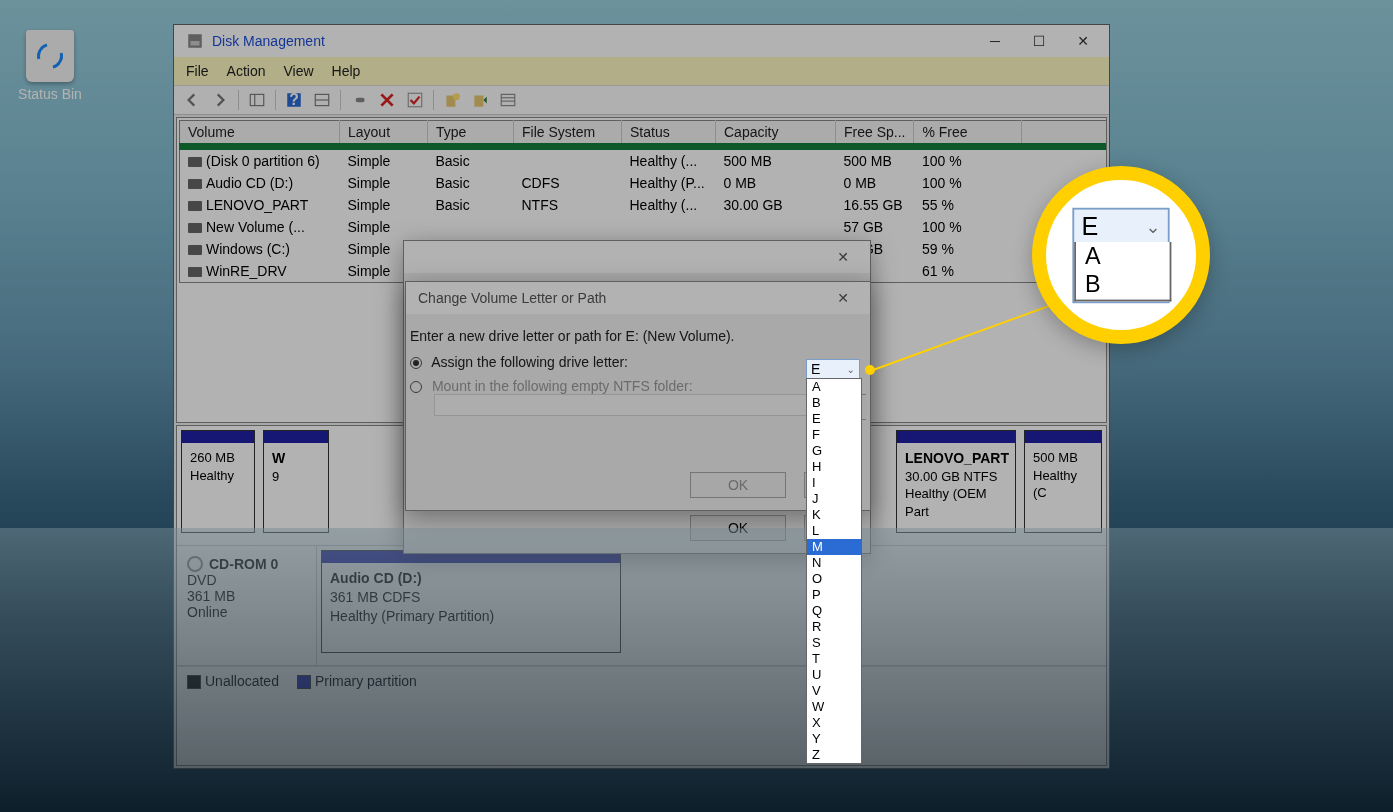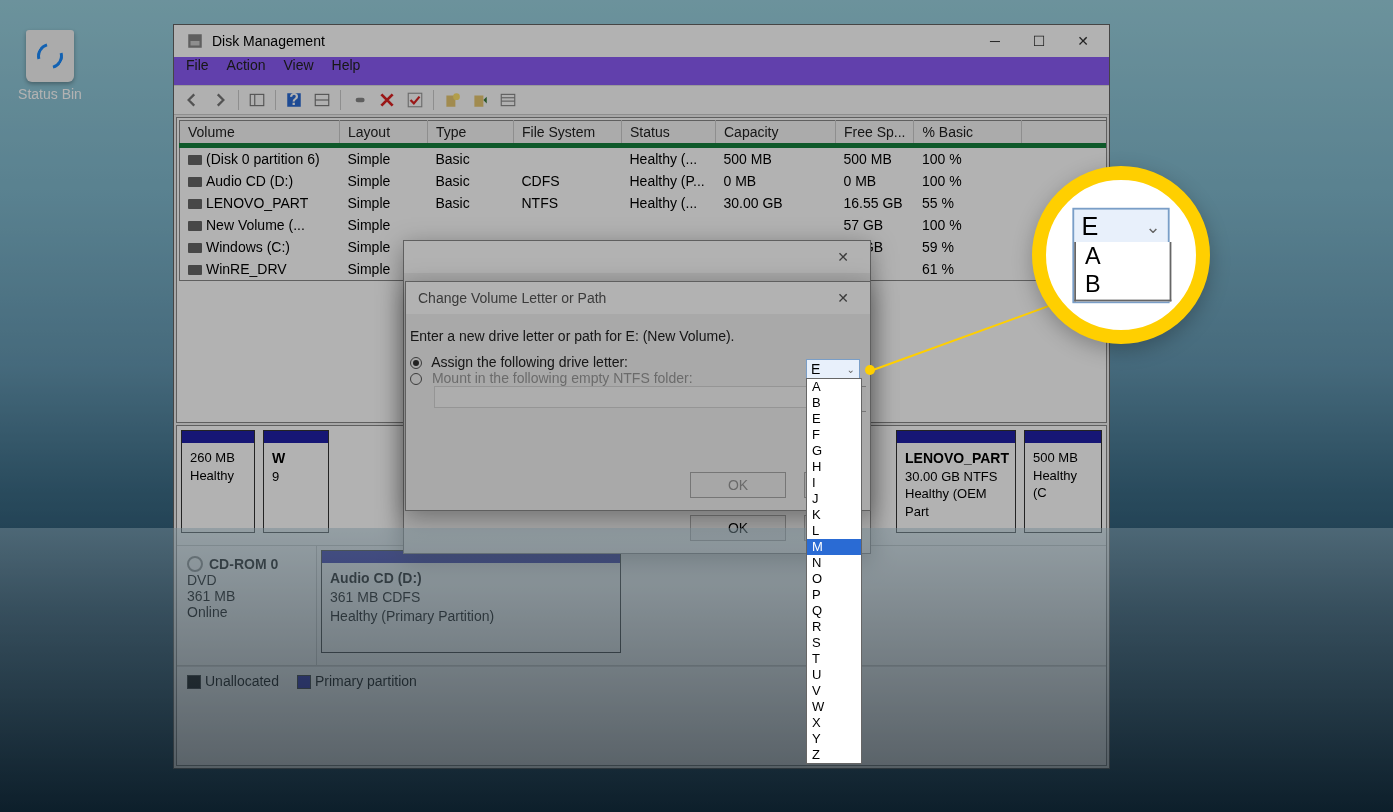--- a/index.html
+++ b/index.html
@@ -45,35 +45,35 @@
 .win {
   position:absolute; left:173px; top:24px; width:937px; height:745px;
   background:#f0f0f0; border:1px solid #646464;
   display:flex; flex-direction:column;
 }
 .titlebar {
   height:32px; display:flex; align-items:center; padding:0 4px;
   background:#fff;
 }
 .titlebar .app-icon { width:18px; height:18px; margin:0 8px; display:flex; align-items:center; justify-content:center; }
-.titlebar .title { flex:1; color:#000000; }
+.titlebar .title { flex:1; color:#1d4ed8; }
 .win-btn { width:44px; height:30px; display:flex; align-items:center; justify-content:center; color:#333; }
 
-.menubar { height:28px; display:flex; align-items:flex-start; gap:18px; padding:0 12px; background:#8b5cf6; }
+.menubar { height:28px; display:flex; align-items:center; gap:18px; padding:0 12px; background:#fef9c3; }
 .menubar span { color:#222; }
 
 .toolbar { height:30px; display:flex; align-items:center; gap:4px; padding:0 6px; background:#fcfcfc; border-top:1px solid #ddd; border-bottom:1px solid #ccc; }
 .tb-btn { width:24px; height:24px; display:flex; align-items:center; justify-content:center; }
 .tb-sep { width:1px; height:20px; background:#ccc; margin:0 2px; }
 .tb-btn svg { width:18px; height:18px; }
 
 
 .voltable { background:#fff; border:1px solid #888; margin:2px; border-collapse:collapse;}
 .voltable th, .voltable td { border-right:1px solid #ccc; padding:3px 8px; text-align:left; height:22px; white-space:nowrap; overflow:hidden; }
-.voltable th { background:#f5f5f5; font-weight:400; color:#222; border-bottom:5px solid #15803d; }
+.voltable th { background:#f5f5f5; font-weight:400; color:#222; border-bottom:7px solid #15803d; }
 .voltable .vol-ic { display:inline-block; width:14px; height:10px; background:#666; border-radius:1px; margin-right:4px; vertical-align:middle;}
 .tbl-wrap { height:306px; overflow:hidden; background:#fff; border:1px solid #888; margin:2px;}
 .tbl-wrap table { width:100%; }
 
 
 .gpanes { flex:1; margin:0 2px 2px; background:#fff; border:1px solid #888; position:relative; overflow:auto;}
 .disk-row { display:flex; border-bottom:1px solid #ccc; min-height:120px;}
 .disk-info { width:140px; padding:10px; border-right:1px solid #ccc;}
 .disk-info .nm { font-weight:700;}
 .disk-parts { flex:1; display:flex; position:relative; padding-bottom:8px; }
@@ -253,21 +253,21 @@
         </colgroup>
         <thead>
             <tr>
           <th>Volume</th>
           <th>Layout</th>
           <th>Type</th>
           <th>File System</th>
           <th>Status</th>
           <th>Capacity</th>
           <th>Free Sp...</th>
-          <th>% Basic</th>
+          <th>% Free</th>
           <th></th>
         </tr>
           </thead>
         <tbody id="vol-body">
             <tr>
               <td style="border-right:none"><span class="vol-ic"></span>(Disk 0 partition 6)</td>
               <td style="border-right:none">Simple</td>
               <td style="border-right:none">Basic</td>
               <td style="border-right:none"></td>
               <td style="border-right:none">Healthy (...</td>
@@ -403,21 +403,21 @@
     </div>
   </div>
 
   <div class="dialog" style="left:405px; top:281px; width:466px; height:230px;">
     <div class="dlg-title">
       <span>Change Volume Letter or Path</span>
       <span class="x">✕</span>
     </div>
     <div class="dlg-body" style="flex:1; position:relative;">
       <div style="margin-bottom:10px">Enter a new drive letter or path for E: (New Volume).</div>
-      <div style="margin-bottom:0">
+      <div style="margin-bottom:8px">
         <span class="radio checked"></span>
         <span>Assign the following drive letter:</span>
       </div>
       <div style="color:#9a9a9a; ">
         <span class="radio"></span>
         <span>Mount in the following empty NTFS folder:</span>
       </div>
       <div style="display:flex; gap:8px; margin-left:24px;">
         <div class="inp" style="flex:1; opacity:.5"></div>
         <div class="btn disabled" style="width:50px;border-right:none">

